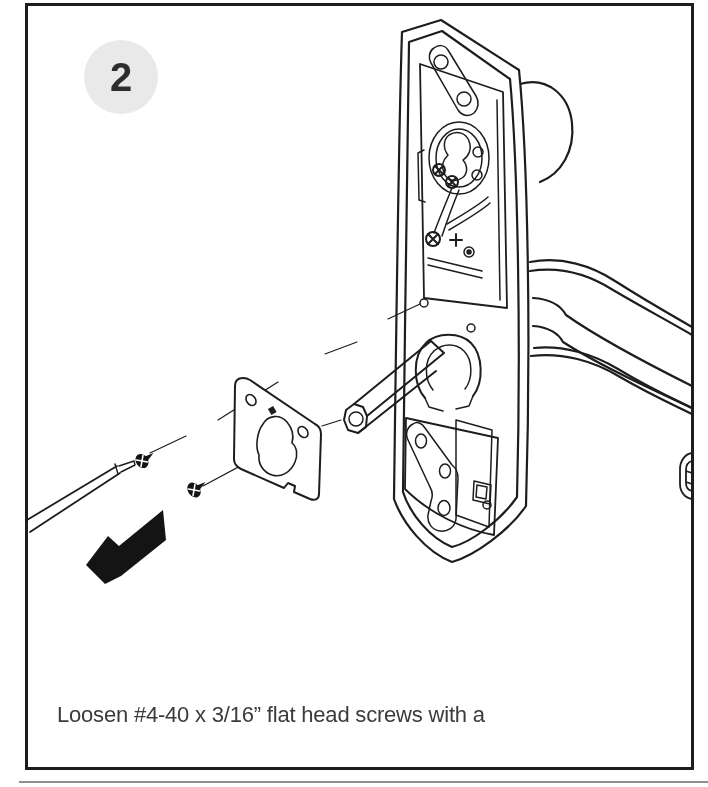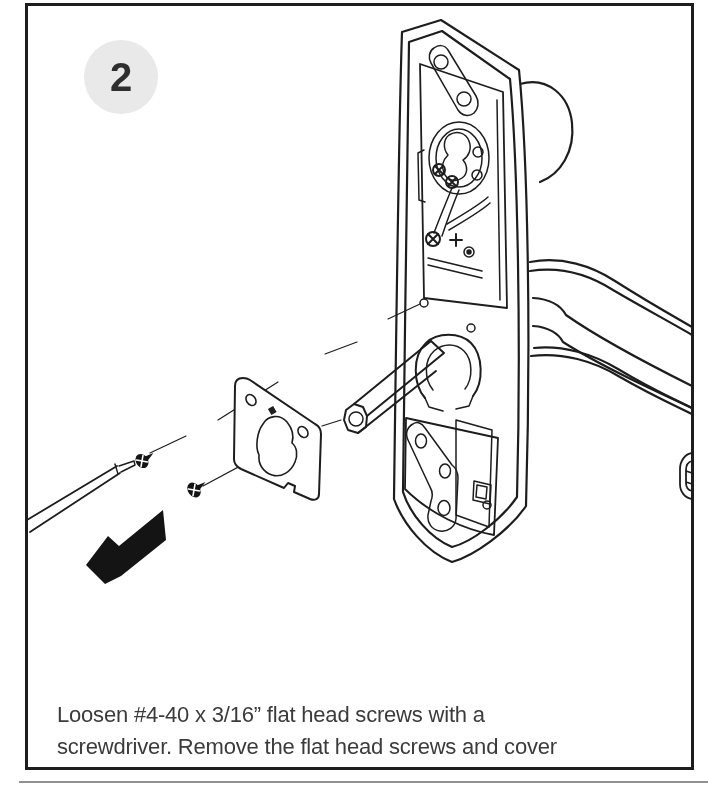--- a/index.html
+++ b/index.html
@@ -133,17 +133,16 @@
       <path d="M 27,520 L 117,466 M 30,532 L 120,473"></path>
       <path d="M 115,464 L 118,474" stroke-width="1.4"></path>
       <path d="M 119,466 L 134,461 M 121,472 L 135,465 M 134,461 L 135,465" stroke-width="1.4"></path>
     </g>
 
     <polygon points="86,565 108,536 119,546 163,510 166,540 121,576 105,584" fill="#141414" stroke="none"></polygon>
   </svg>
 
   <div class="caption">
     <span class="ln">Loosen #4-40 x 3/16” flat head screws with a</span>
-    <span class="ln">screwdriver. Remove the flat head screws and cover</span>
   </div>
 
   <div class="divider"></div>
 </div>
 
 </body></html>

